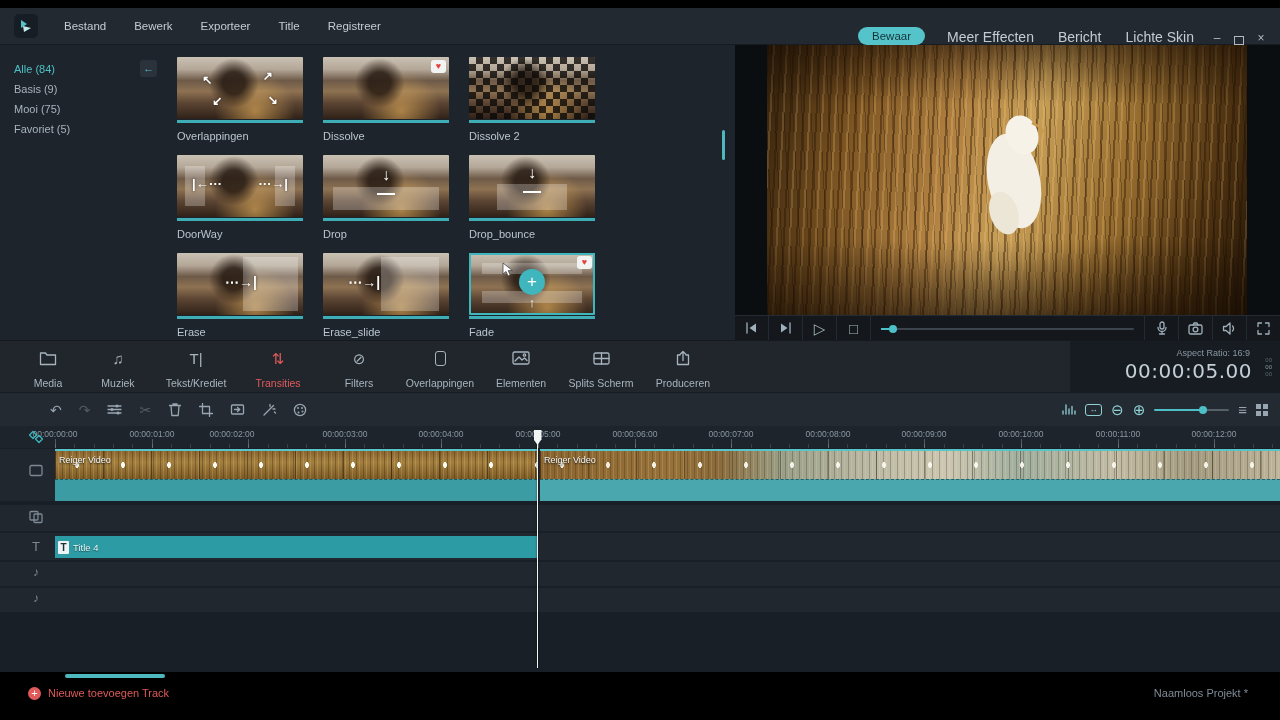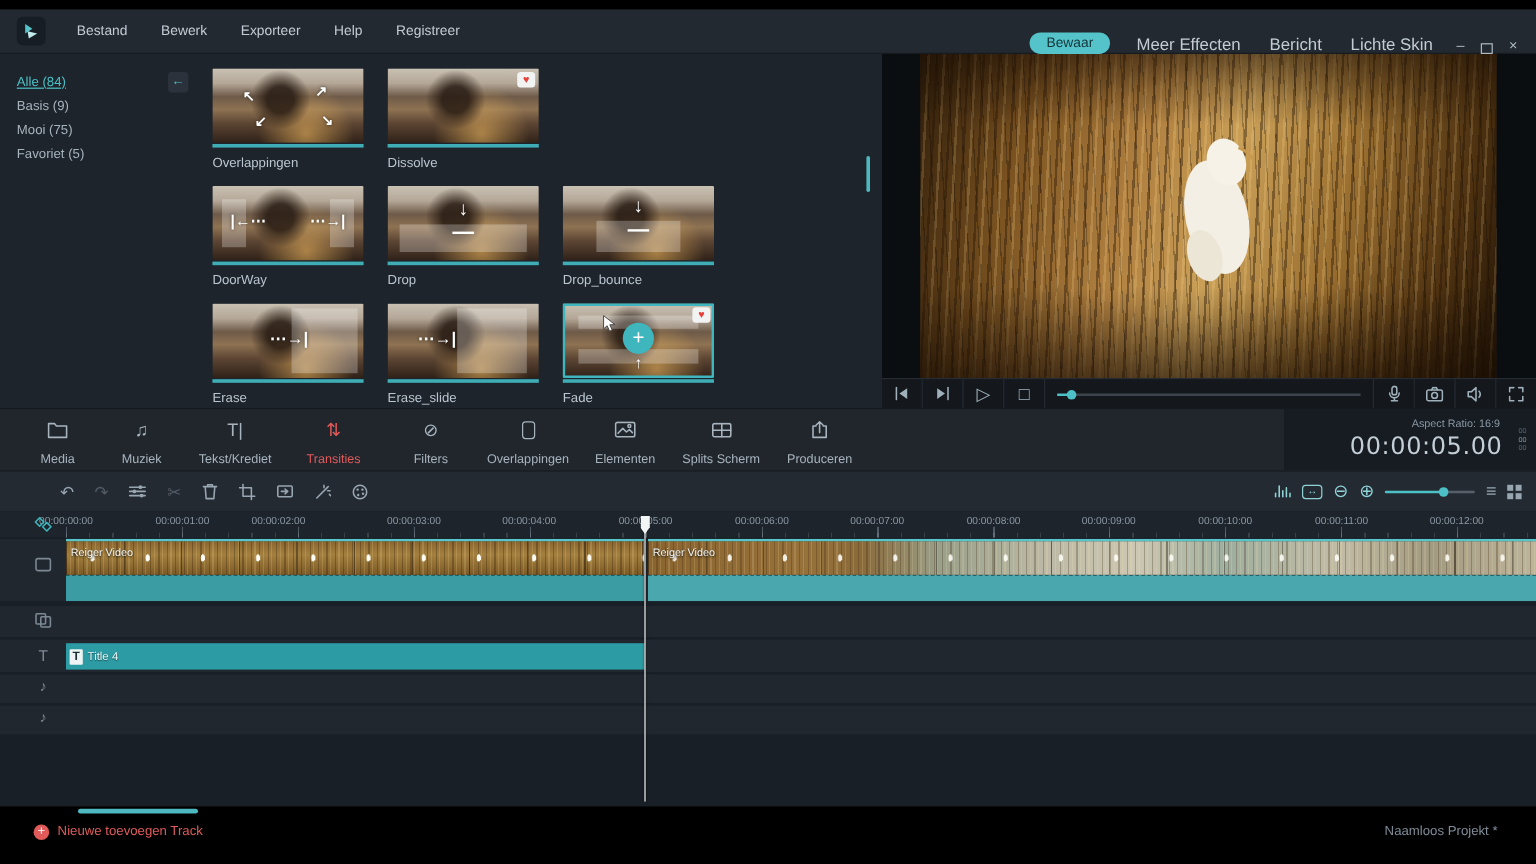--- a/index.html
+++ b/index.html
@@ -19,21 +19,21 @@
   .top-link { color:#c3ccd4; font-size:14px; padding:0 12px; }
   .wctl { color:#aeb9c2; font-size:12px; width:22px; text-align:center; }
   .wbox { width:10px; height:9px; border:1.2px solid #aeb9c2; display:inline-block; margin:0 6px; }
 
   
   .workspace { position:absolute; top:37px; left:0; width:1280px; height:295px; background:#1e242b; }
 
   
   .cats { position:absolute; left:0; top:0; width:165px; height:100%; }
   .cat { font-size:11px; color:#a7b3bd; padding:4px 0 4px 14px; }
-  .cat.active { color:#4cc0c6; text-decoration:underline; }
+  .cat.active { color:#4cc0c6; }
   .collapse-btn { position:absolute; right:8px; top:15px; width:17px; height:17px; background:#2b323b;
                   border-radius:3px; color:#4cc0c6; font-size:11px; text-align:center; line-height:16px; }
 
   
   .effects { position:absolute; left:165px; top:0; width:570px; height:100%; }
   .cell { position:absolute; width:126px; }
   .thumb { position:relative; width:126px; height:62px; overflow:hidden; border-radius:1px;
     background:
       radial-gradient(circle at 45% 42%, rgba(38,26,18,.85) 0 14%, rgba(38,26,18,0) 32%),
       radial-gradient(circle at 62% 88%, rgba(255,196,100,.55), rgba(255,196,100,0) 42%),
@@ -175,21 +175,21 @@
   <header class="menubar">
     <div class="logo">
       <svg width="14" height="14" viewBox="0 0 14 14">
           <path class="sif" style="color:#55c4ca" d="M2 1 L8 5 L2 9 Z"></path>
           <path class="sif" style="color:#bfe9ea" d="M4 7 L12 9 L5 13 Z"></path>
         </svg>
     </div>
     <div class="menu-item">Bestand</div>
     <div class="menu-item">Bewerk</div>
     <div class="menu-item">Exporteer</div>
-    <div class="menu-item">Help</div>
+    <div class="menu-item">Title</div>
     <div class="menu-item">Registreer</div>
     <div class="menubar-right">
       <div class="save-pill">Bewaar</div>
       <div class="top-link">Meer Effecten</div>
       <div class="top-link">Bericht</div>
       <div class="top-link">Lichte Skin</div>
       <div class="wctl">–</div>
       <div class="wbox"></div>
       <div class="wctl">×</div>
     </div>
@@ -220,20 +220,27 @@
       </div>
 
       <div class="cell" style="left:158px;top:12px">
         <div class="thumb">
           <div class="fav">♥</div>
         </div>
         <div class="tline"></div>
         <div class="tname">Dissolve</div>
       </div>
 
+      <div class="cell" style="left:304px;top:12px">
+        <div class="thumb">
+          <div class="checker"></div>
+        </div>
+        <div class="tline"></div>
+        <div class="tname">Dissolve 2</div>
+      </div>
 
       <div class="cell" style="left:12px;top:110px">
         <div class="thumb">
           <div class="panelw" style="left:6%;top:18%;width:16%;height:64%"></div>
           <div class="panelw" style="right:6%;top:18%;width:16%;height:64%"></div>
           <span class="ov" style="left:12%;top:34%;font-size:13px">|←⋯</span>
           <span class="ov" style="right:12%;top:34%;font-size:13px">⋯→|</span>
         </div>
         <div class="tline"></div>
         <div class="tname">DoorWay</div>

